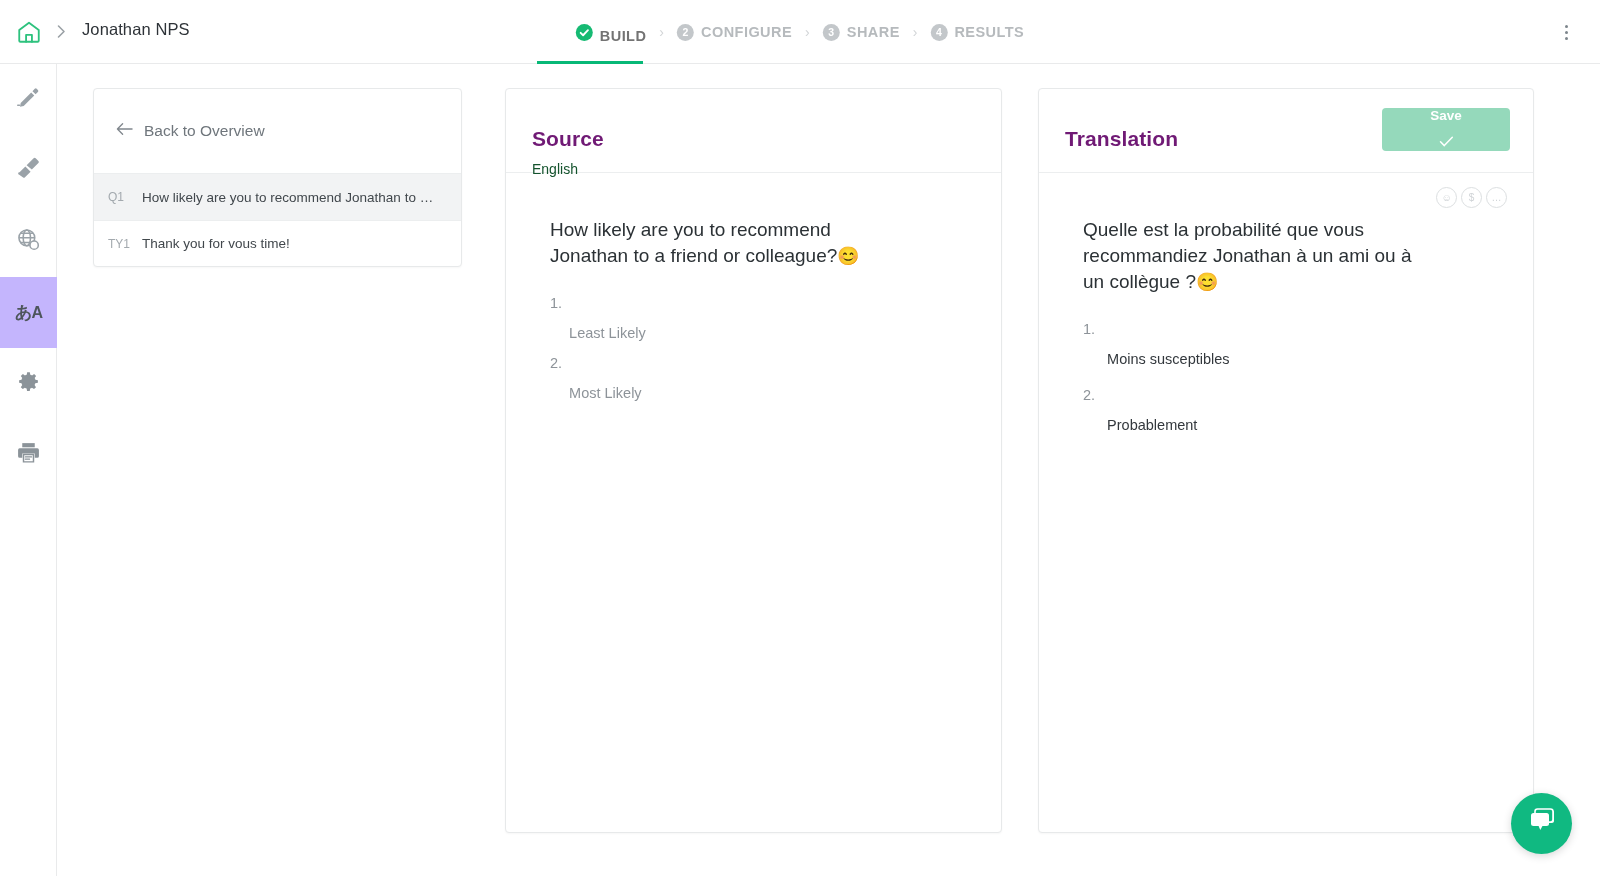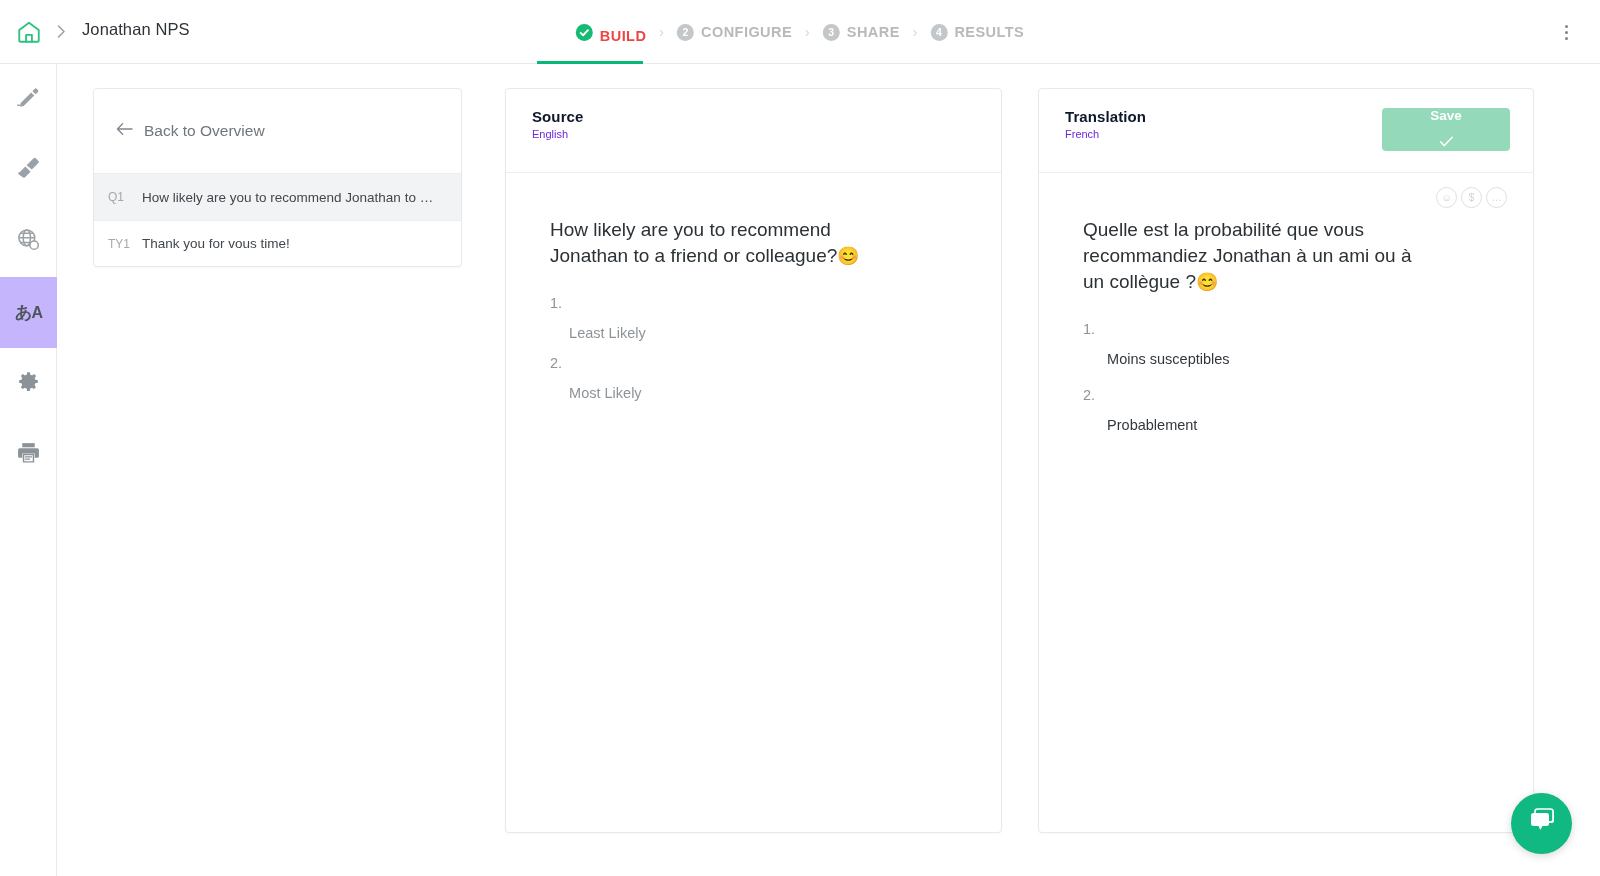--- a/index.html
+++ b/index.html
@@ -48,21 +48,21 @@
     font-size: 10.5px; line-height: 17px; text-align: center;
     font-weight: bold;
     display: inline-block;
   }
   .step-badge.done { background: #16ba73; position: relative; }
   .step-badge.done svg { position: absolute; left: 3px; top: 3px; }
   .step-label {
     font-size: 14.5px; font-weight: bold; letter-spacing: .45px;
     color: #b6babd;
   }
-  .step.active .step-label { color: #ef4444; margin-top: 8px; }
+  .step.active .step-label { color: #737373; margin-top: 8px; }
   .step-sep {
     color: #d2d5d7; font-size: 14px; margin: 0 9px; user-select: none;
   }
   .step-underline {
     position: absolute; left: 50%; margin-left: -263px; top: 61px;
     width: 106px; height: 3px; background: #07b877;
   }
   .kebab {
     position: absolute; right: 22px; top: 18px;
     width: 24px; height: 28px; cursor: pointer;
@@ -111,22 +111,22 @@
   .qtext { overflow: hidden; text-overflow: ellipsis; }
 
   
   .panel { top: 88px; height: 745px; display: flex; flex-direction: column; }
   .panel-source { left: 505px; width: 497px; }
   .panel-trans  { left: 1038px; width: 496px; }
   .panel-head {
     height: 84px; padding: 19px 24px 0 26px;
     border-bottom: 1px solid #eceeef; position: relative;
   }
-  .panel-title { font-size: 15px; font-weight: bold; color: #0f172a; letter-spacing: .1px; }
-  .panel-lang { font-size: 11px; color: #6d28d9; margin-top: 3px; }
+  .panel-title { font-size: 21px; font-weight: bold; color: #701a75; letter-spacing: .1px; margin-top: 19px; }
+  .panel-lang { font-size: 14px; color: #14532d; margin-top: 10px; }
   .save-btn {
     position: absolute; right: 23px; top: 19px;
     width: 128px; height: 43px; border-radius: 4px;
     background: #95d9bb; border: none; cursor: pointer;
     display: flex; align-items: center; justify-content: space-between;
     padding: 0 16px 0 16px;
     color: #ffffff; font-size: 13.5px; font-weight: bold;
     font-family: "Liberation Sans", sans-serif;
     flex-direction: column;
   }
@@ -318,21 +318,20 @@
         <span class="opt-num">2.</span>
         <span class="opt-label">Most Likely</span>
       </li>
     </ul>
   </div>
 </div>
 
 <div class="card panel panel-trans">
   <div class="panel-head">
     <div class="panel-title">Translation</div>
-    <div class="panel-lang">French</div>
     <button class="save-btn">
       <span>Save</span>
       <span>
         <svg width="15" height="13" viewBox="0 0 15 13" fill="none" stroke="#ffffff" stroke-width="1.5" stroke-linecap="round" stroke-linejoin="round">
           <path d="M1.5 6.8 5.3 10.6 13.3 2.3"></path>
         </svg>
       </span>
     </button>
   </div>
 

